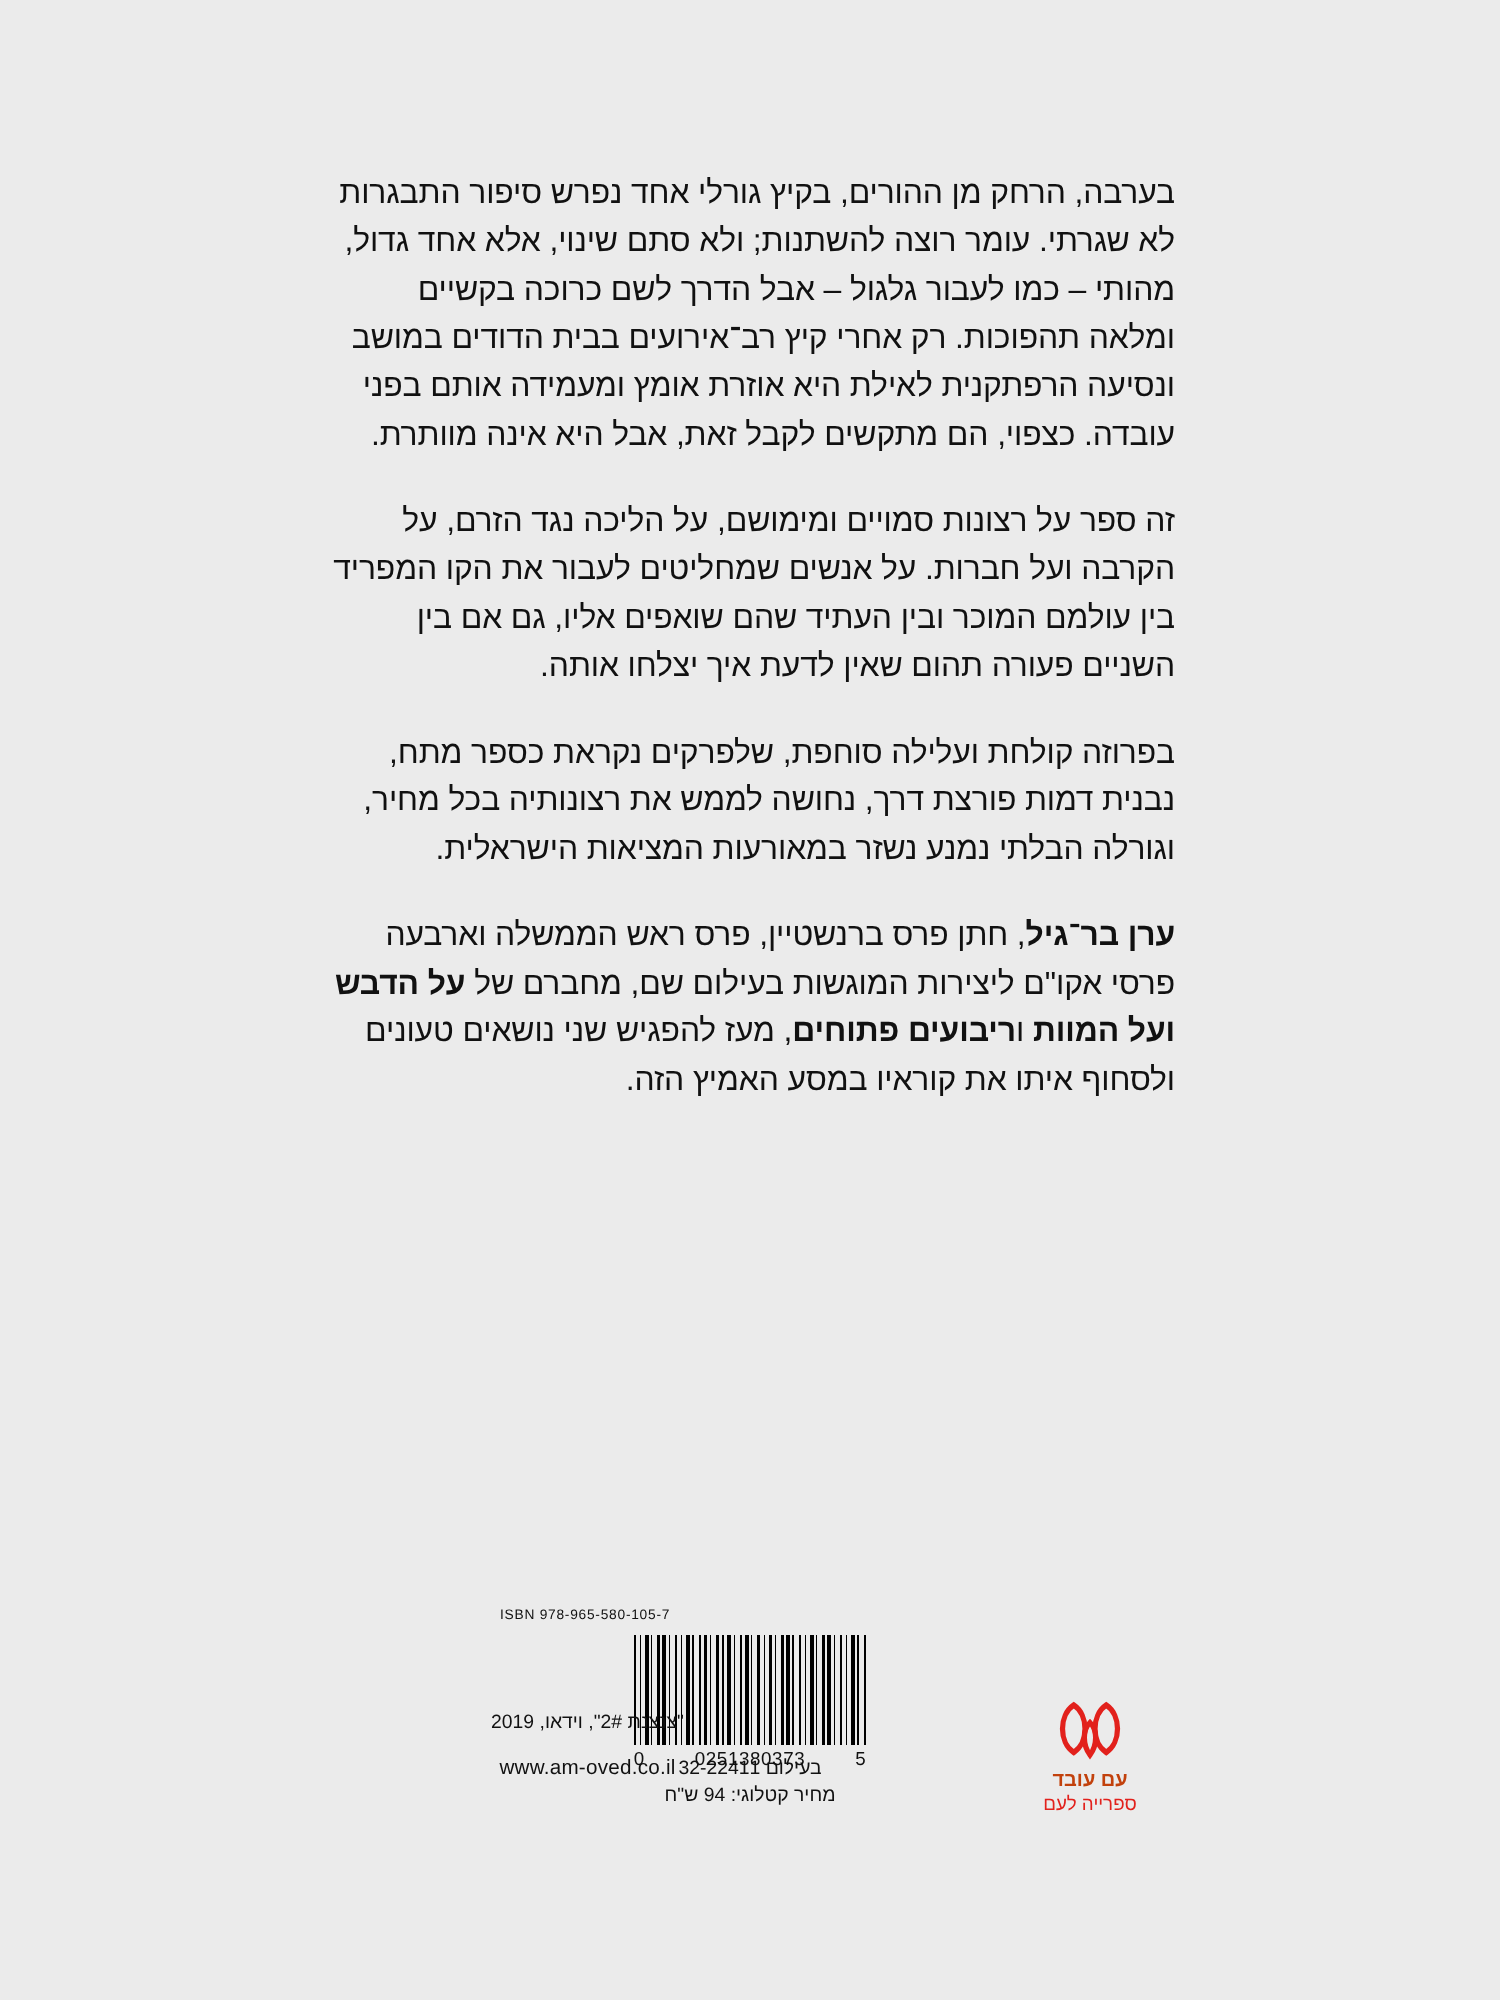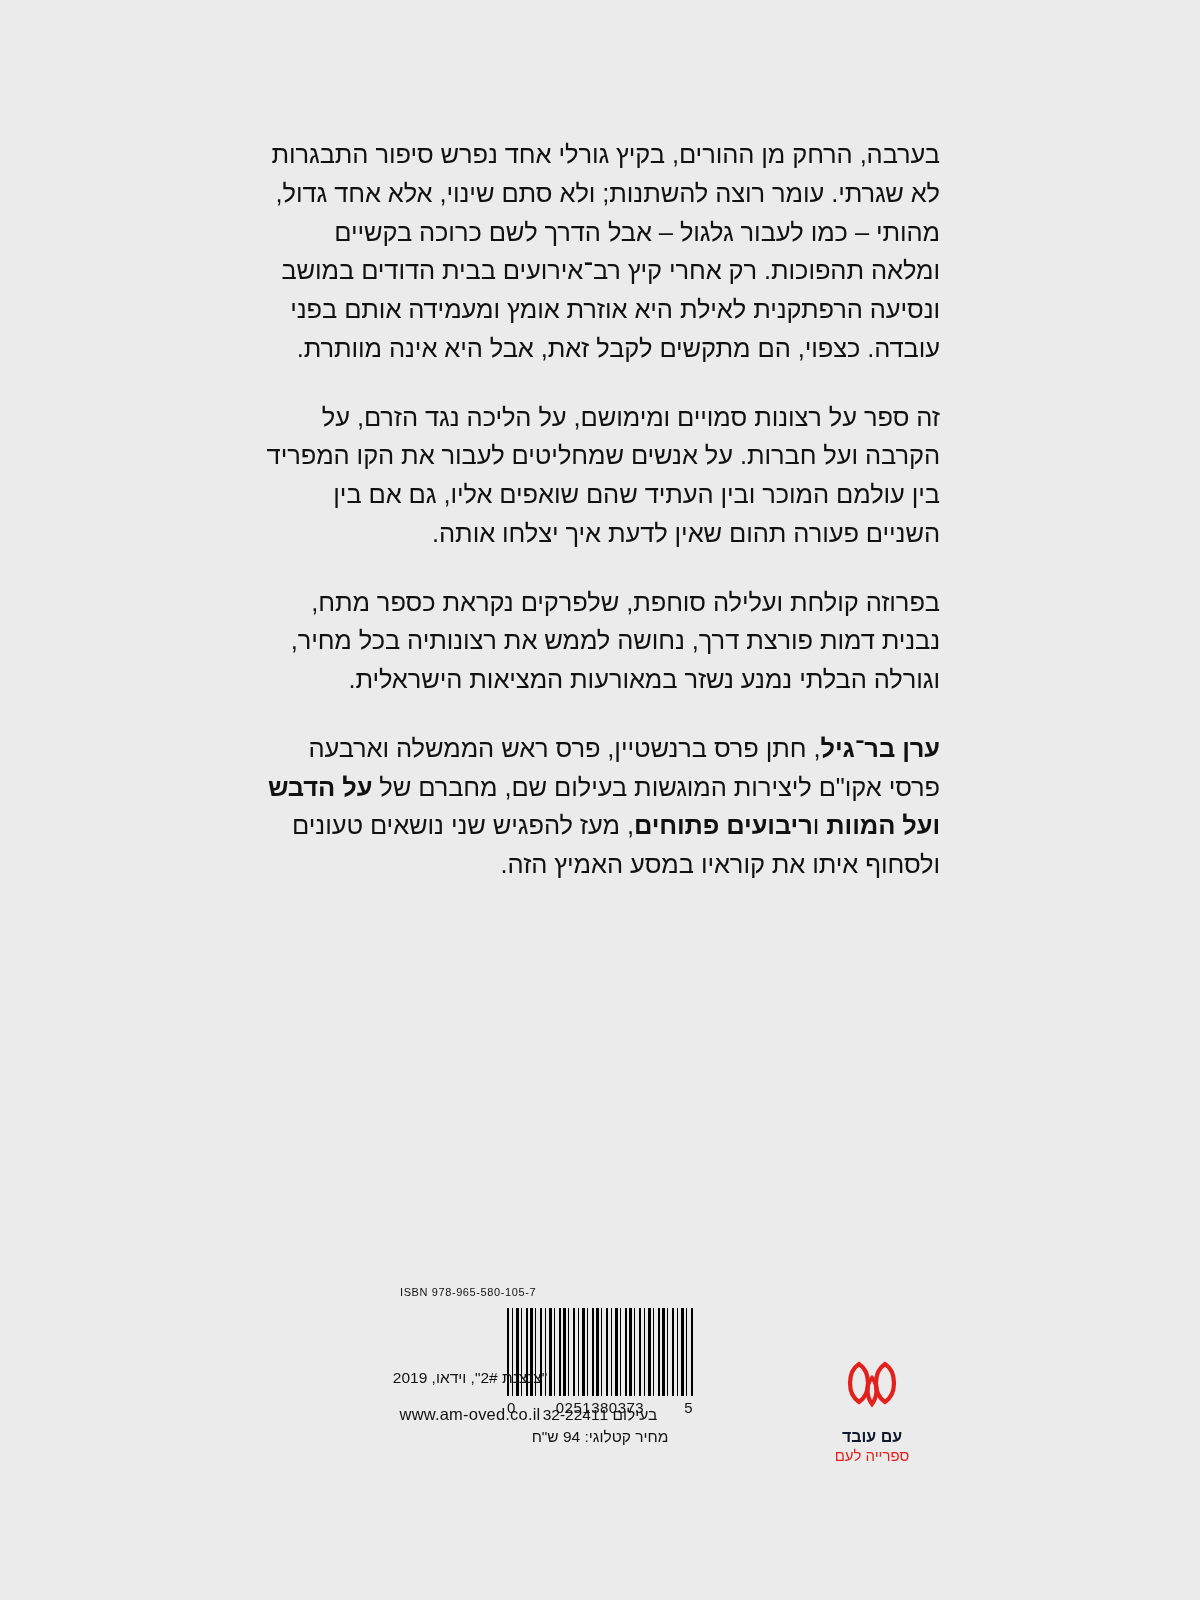--- a/index.html
+++ b/index.html
@@ -134,22 +134,22 @@
     text-align: center;
     color: #e2211c;
   }
   .publisher svg {
     display: block;
     margin: 0 auto;
   }
   .pub-name {
     font-size: 16px;
     font-weight: bold;
-    margin-top: 18px;
-    color: #0f172a;
+    margin-top: 6px;
+    color: #c2410c;
   }
   .pub-sub {
     font-size: 15px;
     margin-top: 1px;
     color: #e2211c;
   }
 </style>
 </head>
 <body>
 

